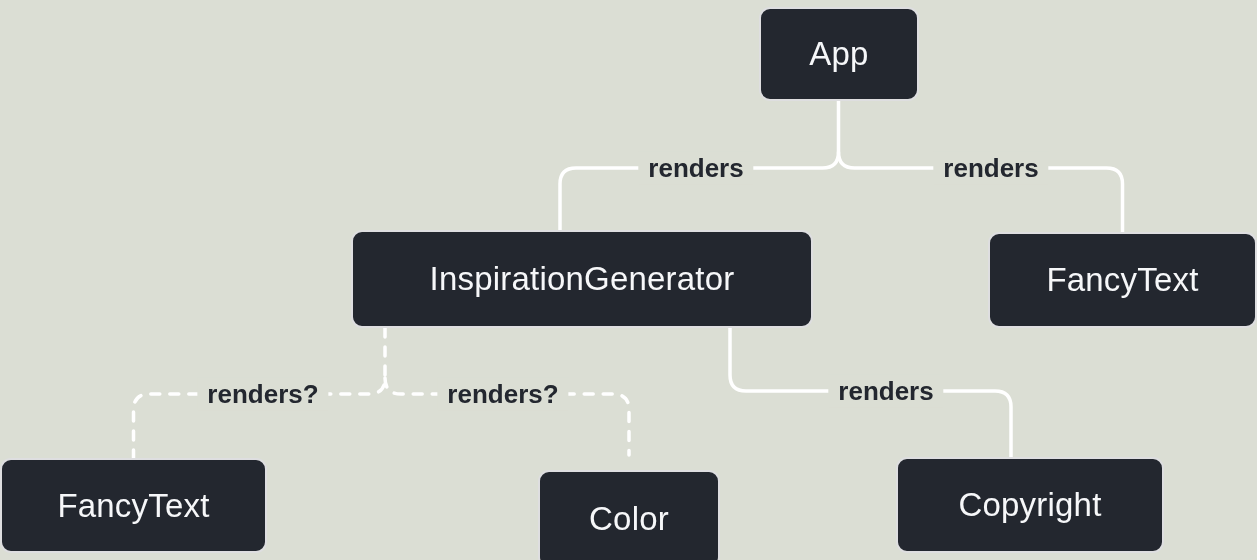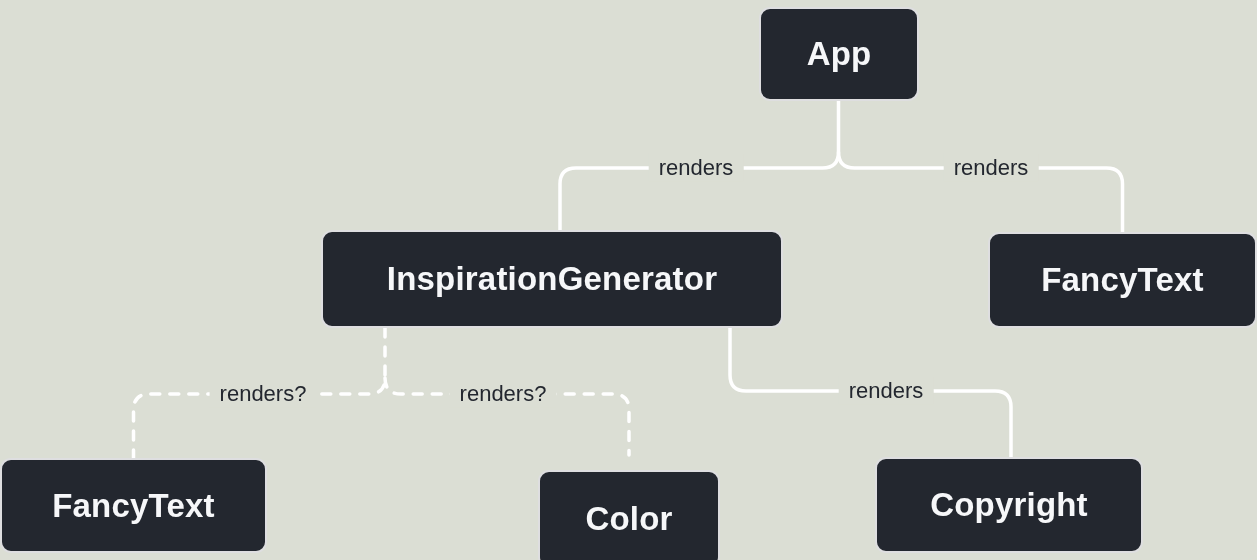--- a/index.html
+++ b/index.html
@@ -33,42 +33,42 @@
     position:absolute;
     z-index:3;
     background:var(--node-bg);
     color:var(--node-text);
     border:2px solid rgba(255,255,255,0.85);
     border-radius:11px;
     display:flex;
     align-items:center;
     justify-content:center;
     font-size:33px;
-    font-weight:700;
+    font-weight:400;
     letter-spacing:0.2px;
   }
   .edge-label{
     position:absolute;
     z-index:2;
     transform:translate(-50%,-50%);
     background:var(--bg);
     color:var(--label-text);
-    font-size:22px;
-    font-weight:normal;
+    font-size:26px;
+    font-weight:bold;
     padding:2px 10px;
     white-space:nowrap;
     line-height:1.1;
   }
   
   #node-app{left:759px;top:7px;width:160px;height:94px;}
-  #node-inspiration{left:321px;top:230px;width:462px;height:98px;}
+  #node-inspiration{left:351px;top:230px;width:462px;height:98px;}
   #node-fancytext-top{left:988px;top:232px;width:269px;height:96px;}
   #node-fancytext-bottom{left:0px;top:458px;width:267px;height:95px;}
   #node-color{left:538px;top:470px;width:182px;height:98px;}
-  #node-copyright{left:875px;top:457px;width:268px;height:96px;}
+  #node-copyright{left:896px;top:457px;width:268px;height:96px;}
   
   #label-app-inspiration{left:696px;top:168px;}
   #label-app-fancytext{left:991px;top:168px;}
   #label-inspiration-copyright{left:886px;top:391px;}
   #label-inspiration-fancytext{left:263px;top:394px;}
   #label-inspiration-color{left:503px;top:394px;}
 </style>
 </head>
 <body>
 

